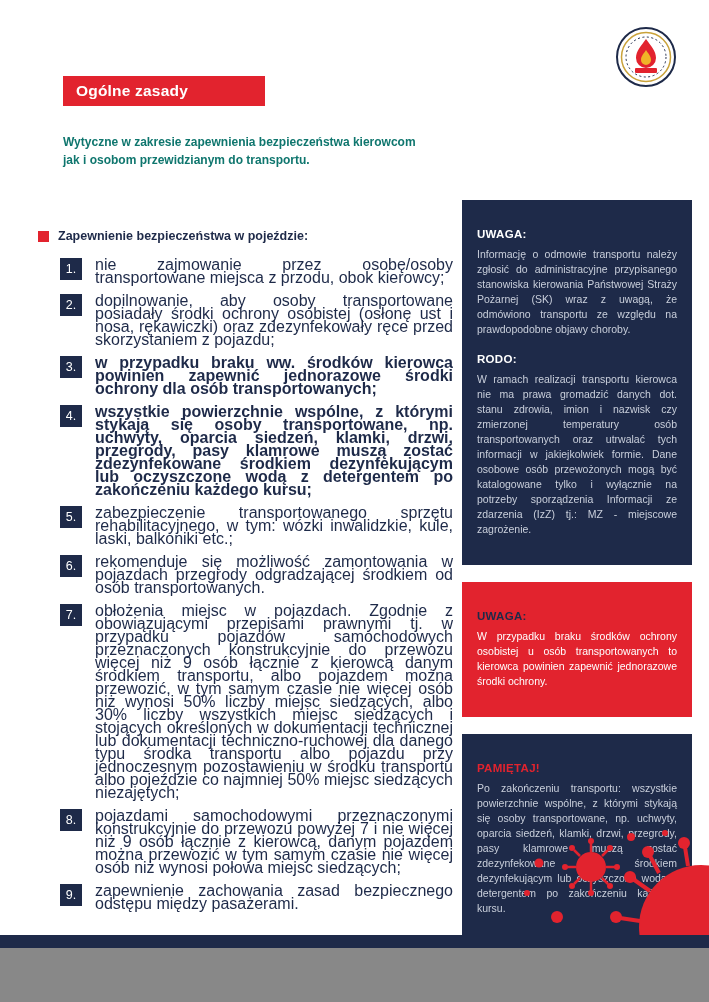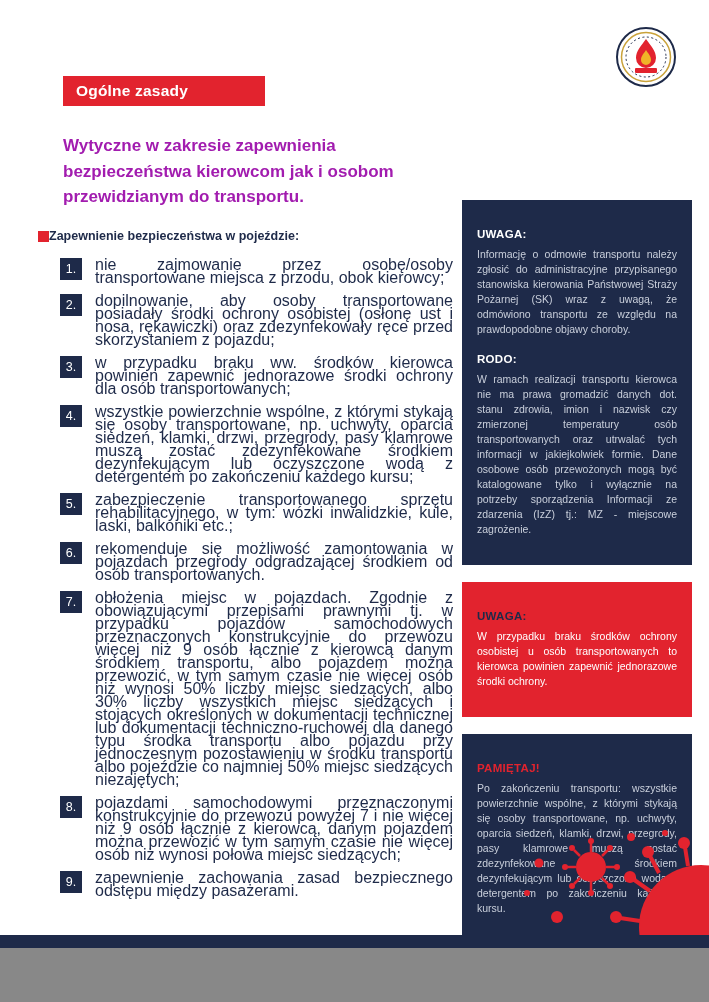--- a/index.html
+++ b/index.html
@@ -15,41 +15,41 @@
     background:#e2232e; color:#ffffff; font-weight:bold; font-size:15.5px;
     line-height:30px; padding-left:13px; letter-spacing:.2px;
   }
 
   
   .logo { position:absolute; left:615px; top:26px; width:62px; height:62px; }
 
   
   .title {
     position:absolute; left:63px; top:133px; width:370px;
-    font-size:17px; font-weight:bold; color:#a21caf; line-height:1.5;
+    font-size:12px; font-weight:bold; color:#0f766e; line-height:1.5;
   }
 
   
   .section-heading {
-    position:absolute; left:38px; top:229px; display:flex; align-items:center; 
+    position:absolute; left:38px; top:229px; display:flex; align-items:center; gap:9px;
     font-size:12.5px; font-weight:bold; color:#1e2a49;
   }
   .red-square { width:11px; height:11px; background:#e2232e; flex:0 0 auto; }
 
   
   .list { position:absolute; left:60px; top:258px; width:393px; }
   .item { display:flex; align-items:flex-start; gap:13px; margin-bottom:10px; }
   .num {
     width:22px; height:22px; flex:0 0 auto; background:#1e2a49;
     color:#ffffff; font-size:12.5px; text-align:center; line-height:22px;
   }
   .itext {
     font-size:16px; color:#1e2a49; line-height:13px; text-align:justify; flex:1;
   }
-  .itext.bold { font-weight:normal; }
+  .itext.bold { font-weight:bold; }
   .interlude {
     font-size:11.5px; font-weight:bold; color:#1e2a49; line-height:15.5px;
     margin:4px 0 12px 0; text-align:justify;
   }
 
   
   .sidebar {
     position:absolute; left:462px; top:200px; width:230px;
     display:flex; flex-direction:column; gap:17px;
   }

